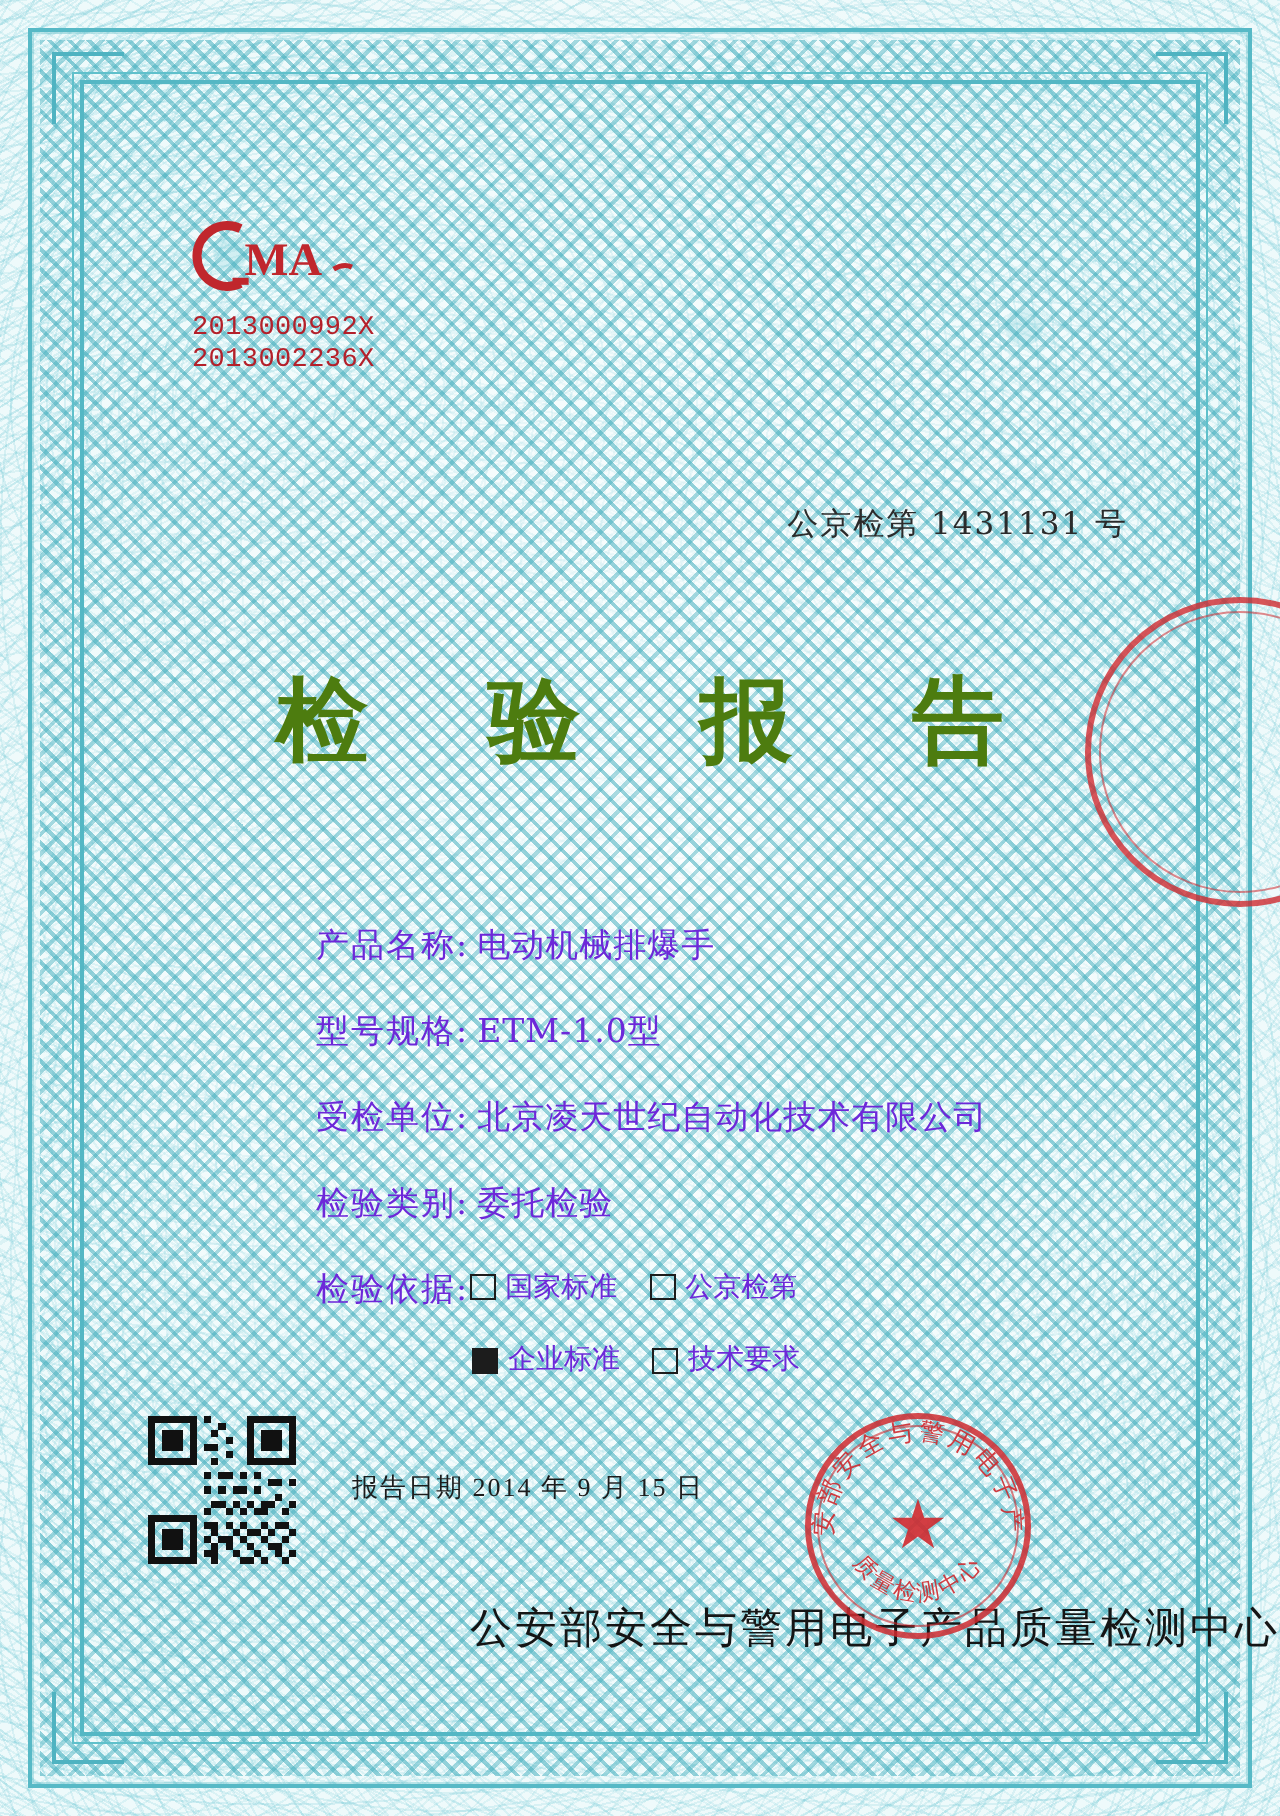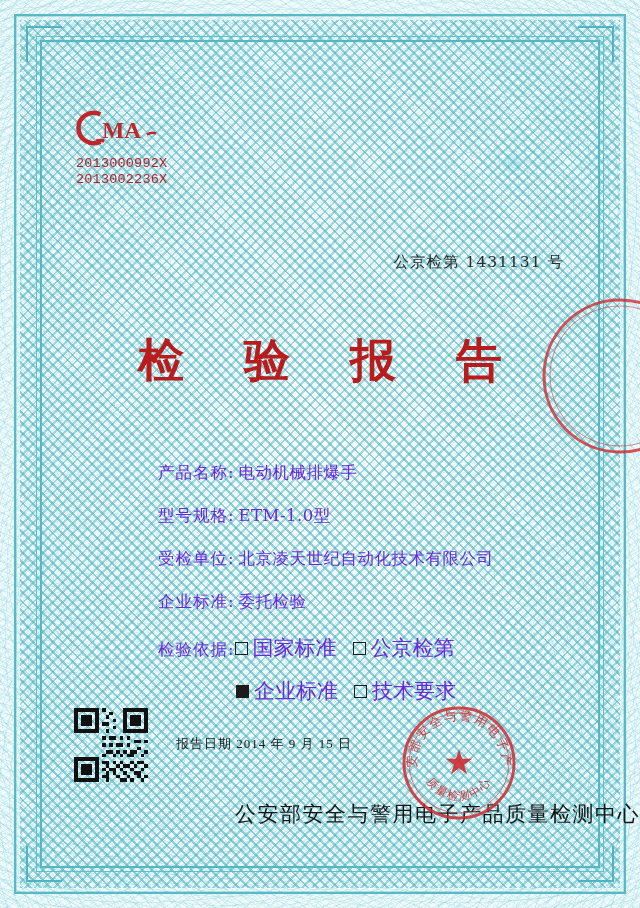--- a/index.html
+++ b/index.html
@@ -100,20 +100,21 @@
   .corner.tr { right: 26px; top: 26px; border-left: none; border-bottom: none; }
   .corner.bl { left: 26px; bottom: 26px; border-right: none; border-top: none; }
   .corner.br { right: 26px; bottom: 26px; border-left: none; border-top: none; }
 
   
   .cma-block {
     position: absolute;
     left: 76px;
     top: 108px;
     width: 190px;
+    padding-left: 20px;
   }
   .cma-logo {
     width: 86px;
     height: 40px;
   }
   .cma-codes {
     margin-top: 4px;
     color: #b4202a;
     font-family: "Liberation Mono", monospace;
     font-size: 13.5px;
@@ -136,21 +137,21 @@
   .title {
     position: absolute;
     left: 0; right: 0;
     top: 330px;
     text-align: center;
     font-family: "DejaVu Serif", serif;
     font-size: 46px;
     font-weight: 700;
     letter-spacing: 22px;
     text-indent: 22px;
-    color: #b91c1c;
+    color: #4d7c0f;
   }
 
   
   .fields {
     position: absolute;
     left: 158px;
     top: 462px;
     width: 400px;
   }
   .field-row {
@@ -171,21 +172,21 @@
   }
   .checks {
     display: flex;
     align-items: baseline;
     gap: 16px;
   }
   .check-item {
     display: inline-flex;
     align-items: center;
     gap: 5px;
-    font-size: 21px;
+    font-size: 14px;
   }
   .box {
     display: inline-block;
     width: 11px;
     height: 11px;
     border: 1.6px solid #1c1c1c;
     background: transparent;
   }
   .box.filled {
     background: #1c1c1c;
@@ -293,21 +294,21 @@
       <span class="field-label">型号规格:</span>
       <span class="field-value">ETM-1.0型</span>
     </div>
 
     <div class="field-row">
       <span class="field-label">受检单位:</span>
       <span class="field-value">北京凌天世纪自动化技术有限公司</span>
     </div>
 
     <div class="field-row">
-      <span class="field-label">企业标准:</span>
+      <span class="field-label">检验类别:</span>
       <span class="field-value">委托检验</span>
     </div>
 
     <div class="field-row">
       <span class="field-label">检验依据:</span>
       <span class="checks">
         <span class="check-item">
           <span class="box"></span>
           <span>国家标准</span>
         </span>

